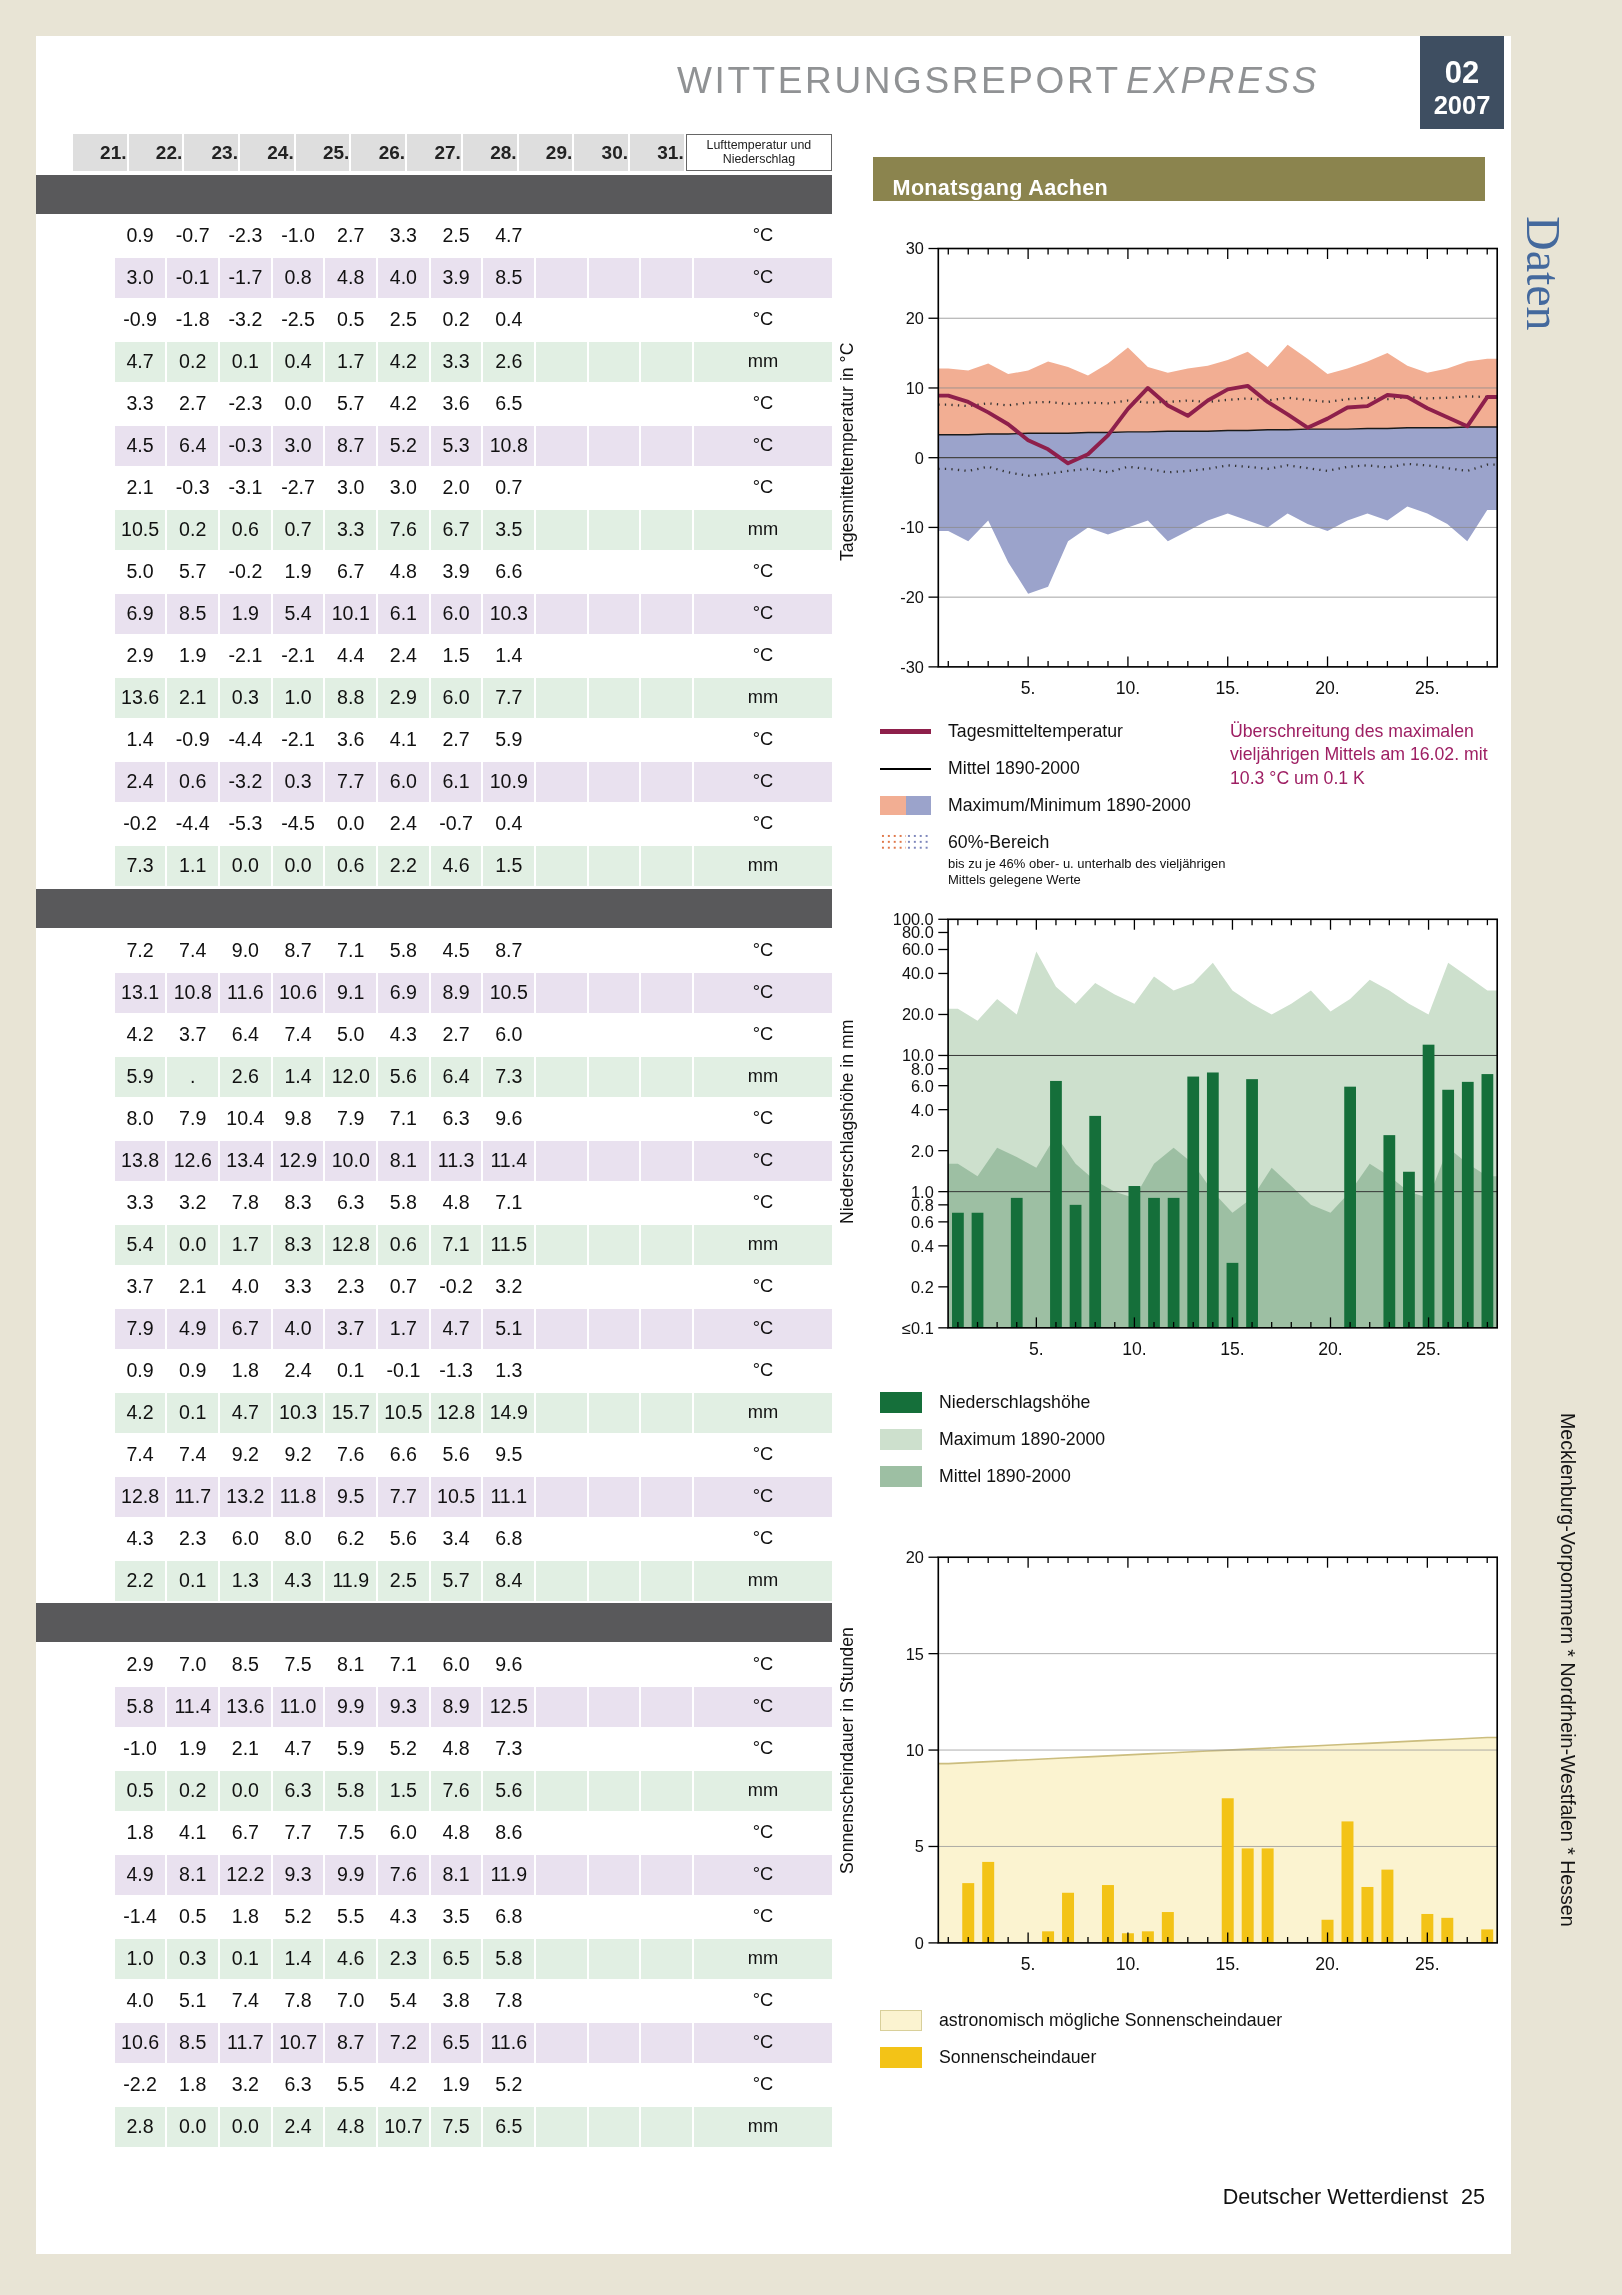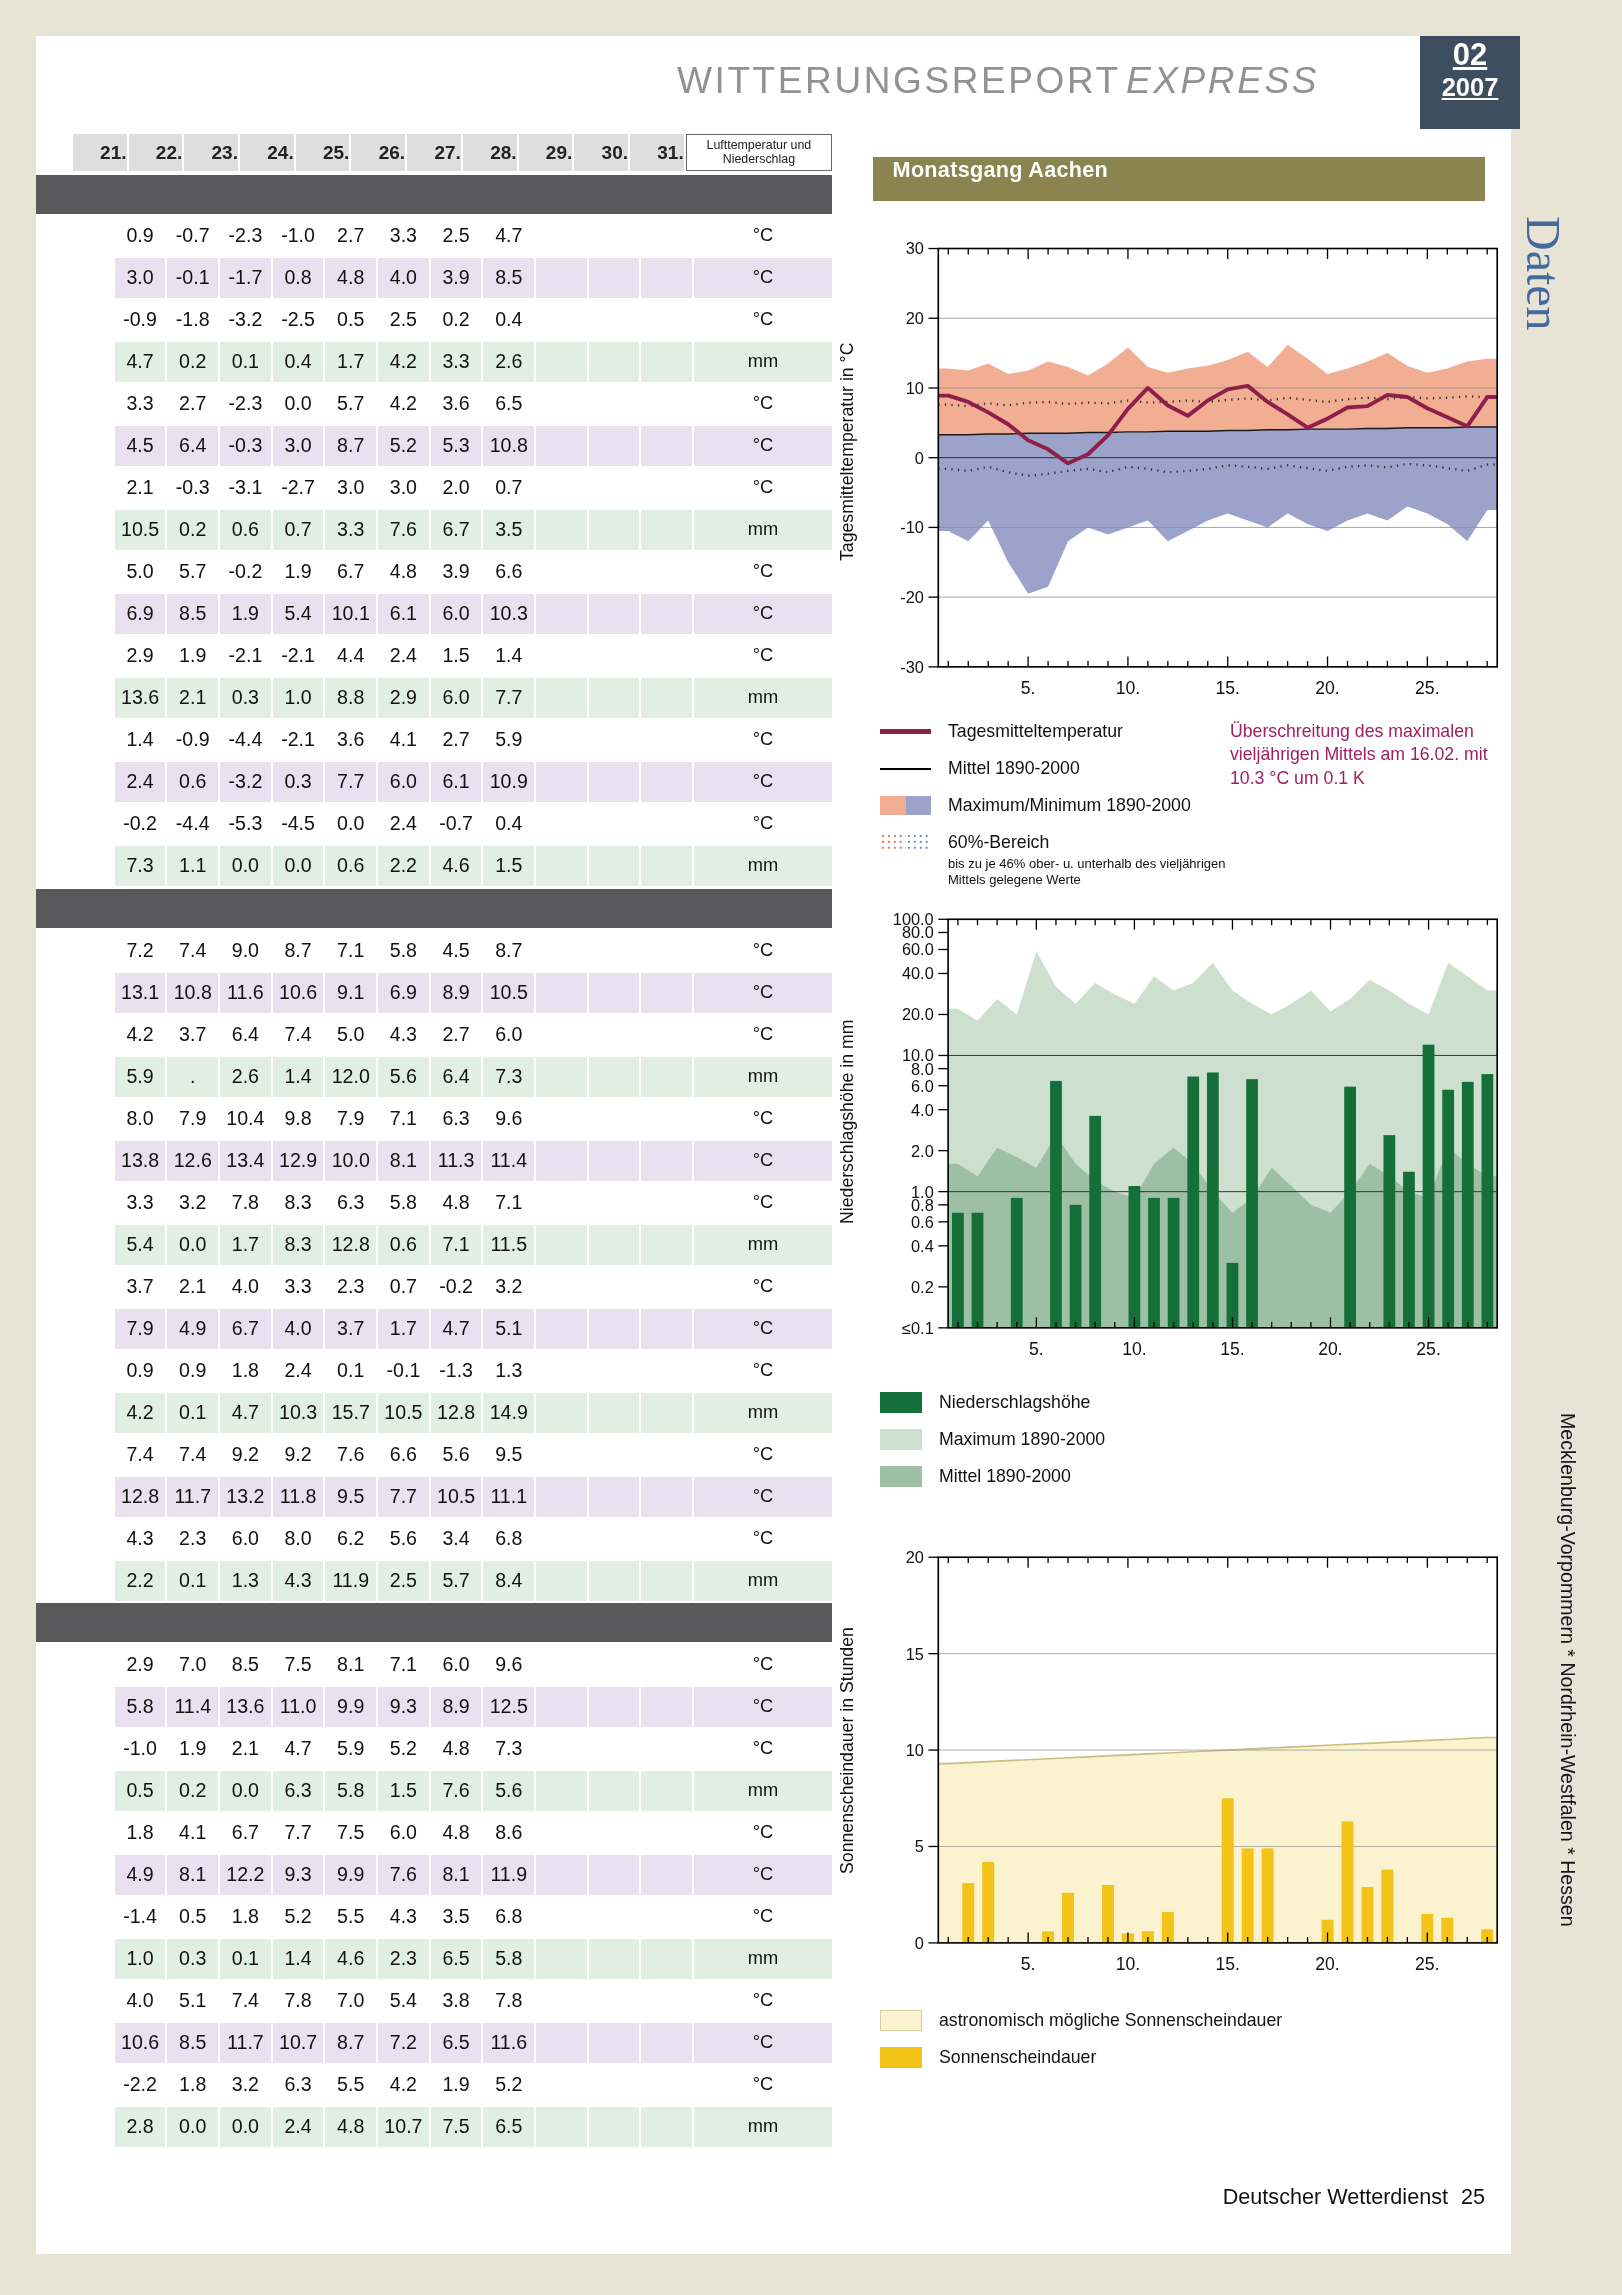--- a/index.html
+++ b/index.html
@@ -1,21 +1,21 @@
 <!DOCTYPE html>
 <html style="--page_bg: #e8e4d5; --accent_badge: #3e4e61; --title_gray: #909294; --panel_olive: #8b844e; --section_bar: #59595b; --row_purple: #e9e1ef; --row_green: #e1efe3; --temp_line: #8e1f4b; --band_max: #f2ae93; --band_min: #9ba3cb; --band_max_dot: #e0784a; --band_min_dot: #7d86bb; --precip_bar: #156f3a; --precip_max: #cde0cd; --precip_mittel: #9dbfa3; --sun_bar: #f3c317; --sun_astro: #fbf3d0; --annotation: #9e1f63; --daten_blue: #44699d;font-size:10.5px"><head>
 <meta charset="utf-8">
 <style>
   *{margin:0;padding:0;box-sizing:border-box;}
   html,body{background:#e8e4d5;}
   body{width:1622px;height:2295px;font-family:"Liberation Sans",sans-serif;position:relative;}
   .page{position:relative;width:1622px;height:2295px;background:var(--page_bg,#e8e4d5);overflow:hidden;}
   .white-main{position:absolute;left:36px;top:36px;width:1475px;height:2218px;background:#ffffff;}
 
-  .badge{position:absolute;left:1420px;top:36px;width:100px;height:93px;background:var(--accent_badge,#3e4e61);color:#fff;text-align:center;padding-top:1px;text-decoration:underline;}
+  .badge{position:absolute;left:1420px;top:36px;width:84px;height:93px;background:var(--accent_badge,#3e4e61);color:#fff;text-align:center;padding-top:19px;}
   .badge .m{font-size:31px;font-weight:bold;line-height:1.15;}
   .badge .y{font-size:25.5px;font-weight:bold;}
   .header-title{position:absolute;left:589px;top:60px;width:818px;text-align:center;font-size:37px;color:var(--title_gray,#909294);letter-spacing:2.6px;white-space:nowrap;}
   .header-title .it{font-style:italic;margin-left:5.2px;color:var(--title_gray,#909294);}
 
   
   .wtable{position:absolute;left:36px;top:134px;width:796px;}
   .t-header{display:flex;height:37px;margin-bottom:3.9px;}
   .th{width:56px;background:#dedede;border-right:2px solid #fff;text-align:right;line-height:37px;font-size:19px;font-weight:bold;color:#222;}
   .th.lead{width:37px;background:transparent;border-right:none;}
@@ -23,21 +23,21 @@
   .section-bar{height:39px;background:var(--section_bar,#59595b);margin:2.6px 0;}
   .t-row{display:flex;height:40px;margin-bottom:2px;padding-left:44px;}
   .td{width:56px;border-right:2px solid #fff;text-align:center;line-height:38px;font-size:19.6px;color:#111;}
   .td.lead{width:37px;background:#fff !important;border-right:none;}
   .td.unit{width:147px;border-right:none;font-size:18.3px;}
   .r-white .td{background:#fff;}
   .r-purple .td{background:var(--row_purple,#e9e1ef);}
   .r-green .td{background:var(--row_green,#e1efe3);}
 
   
-  .panel-title{position:absolute;left:873px;top:157px;width:612px;height:44px;background:var(--panel_olive,#8b844e);color:#fff;font-size:21.6px;font-weight:bold;display:flex;align-items:flex-start;padding-left:19.6px;letter-spacing:0.3px;}
+  .panel-title{position:absolute;left:873px;top:157px;width:612px;height:44px;background:var(--panel_olive,#8b844e);color:#fff;font-size:21.6px;font-weight:bold;display:flex;align-items:flex-end;padding-left:19.6px;letter-spacing:0.3px;}
   .chart{position:absolute;margin-left:16px;}
   #chart-temp{left:870px;top:232px;width:621px;height:471px;}
   #chart-precip{left:870px;top:906px;width:621px;height:458px;}
   #chart-sun{left:870px;top:1544px;width:621px;height:435px;}
   .ylab{position:absolute;writing-mode:vertical-rl;transform:rotate(180deg);font-size:17.7px;color:#111;text-align:center;}
   #ylab-temp{left:837px;top:249px;height:406px;}
   #ylab-precip{left:837px;top:916px;height:412px;}
   #ylab-sun{left:837px;top:1554px;height:393px;}
 
   .legend{position:absolute;}

